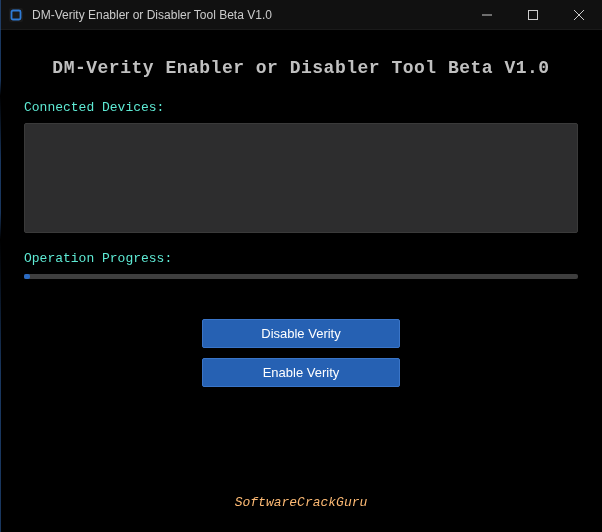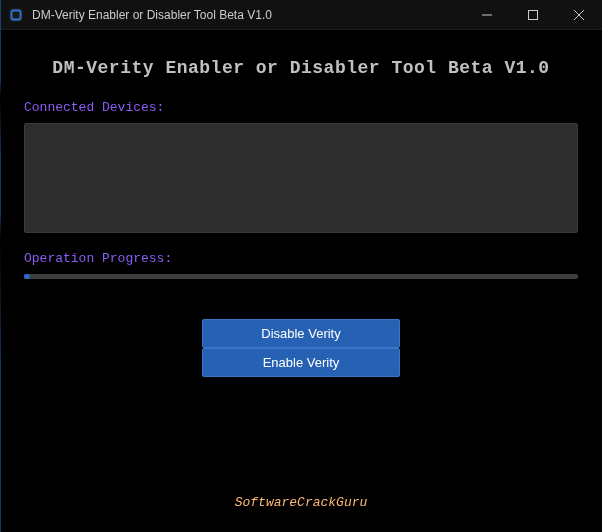--- a/index.html
+++ b/index.html
@@ -62,21 +62,21 @@
       font-family: 'Consolas', 'Courier New', monospace;
       font-size: 18px;
       font-weight: bold;
       color: #c0c0c0;
       margin-bottom: 22px;
       letter-spacing: 0.5px;
     }
     .label {
       font-family: 'Consolas', 'Courier New', monospace;
       font-size: 13px;
-      color: #8b5cf6;
+      color: #5eead4;
       margin-bottom: 8px;
     }
     .device-list {
       width: 100%;
       height: 110px;
       background: #2d2d2e;
       border: 1px solid #3a3a3a;
       border-radius: 2px;
       margin-bottom: 18px;
     }
@@ -94,20 +94,21 @@
       left: 0; top: 0;
       height: 100%;
       width: 1%;
       background: #2a6ac2;
       border-radius: 2px;
     }
     .buttons {
       display: flex;
       flex-direction: column;
       align-items: center;
+      gap: 10px;
     }
     .action-btn {
       width: 198px;
       height: 29px;
       background: #2661b3;
       border: 1px solid #3a75c8;
       color: #ffffff;
       font-size: 13px;
       font-family: 'Segoe UI', Arial, sans-serif;
       cursor: pointer;

